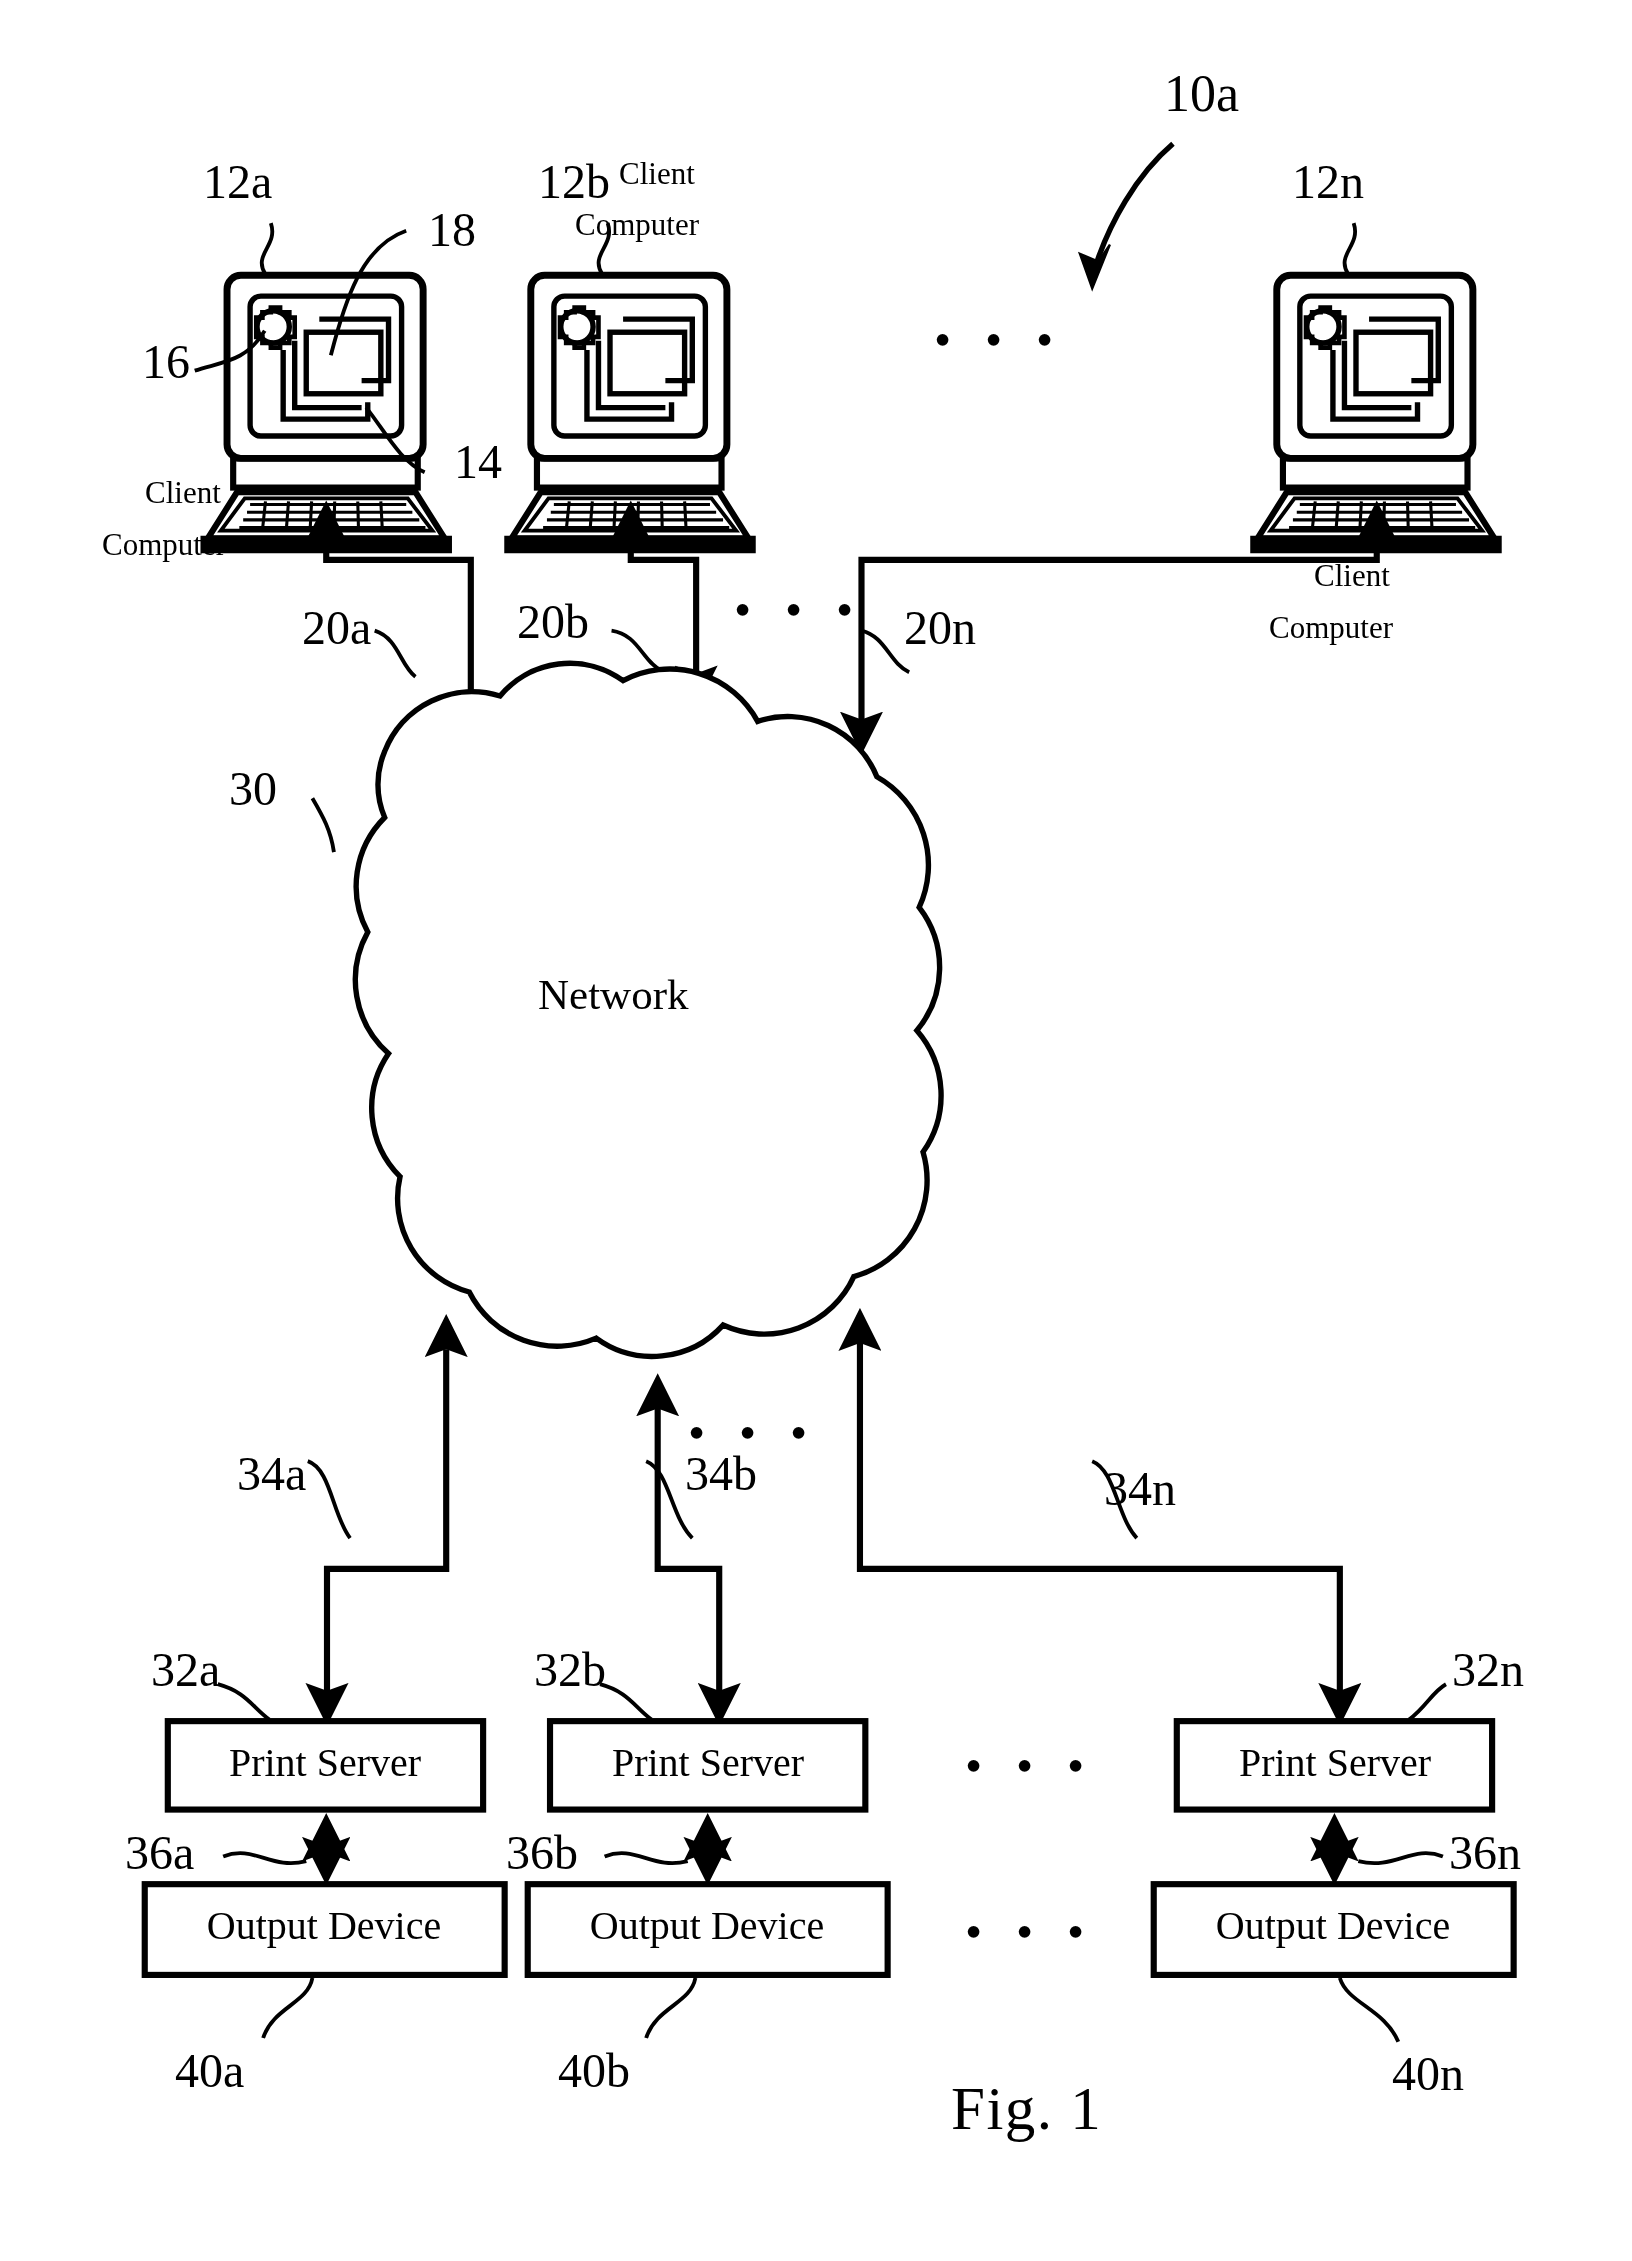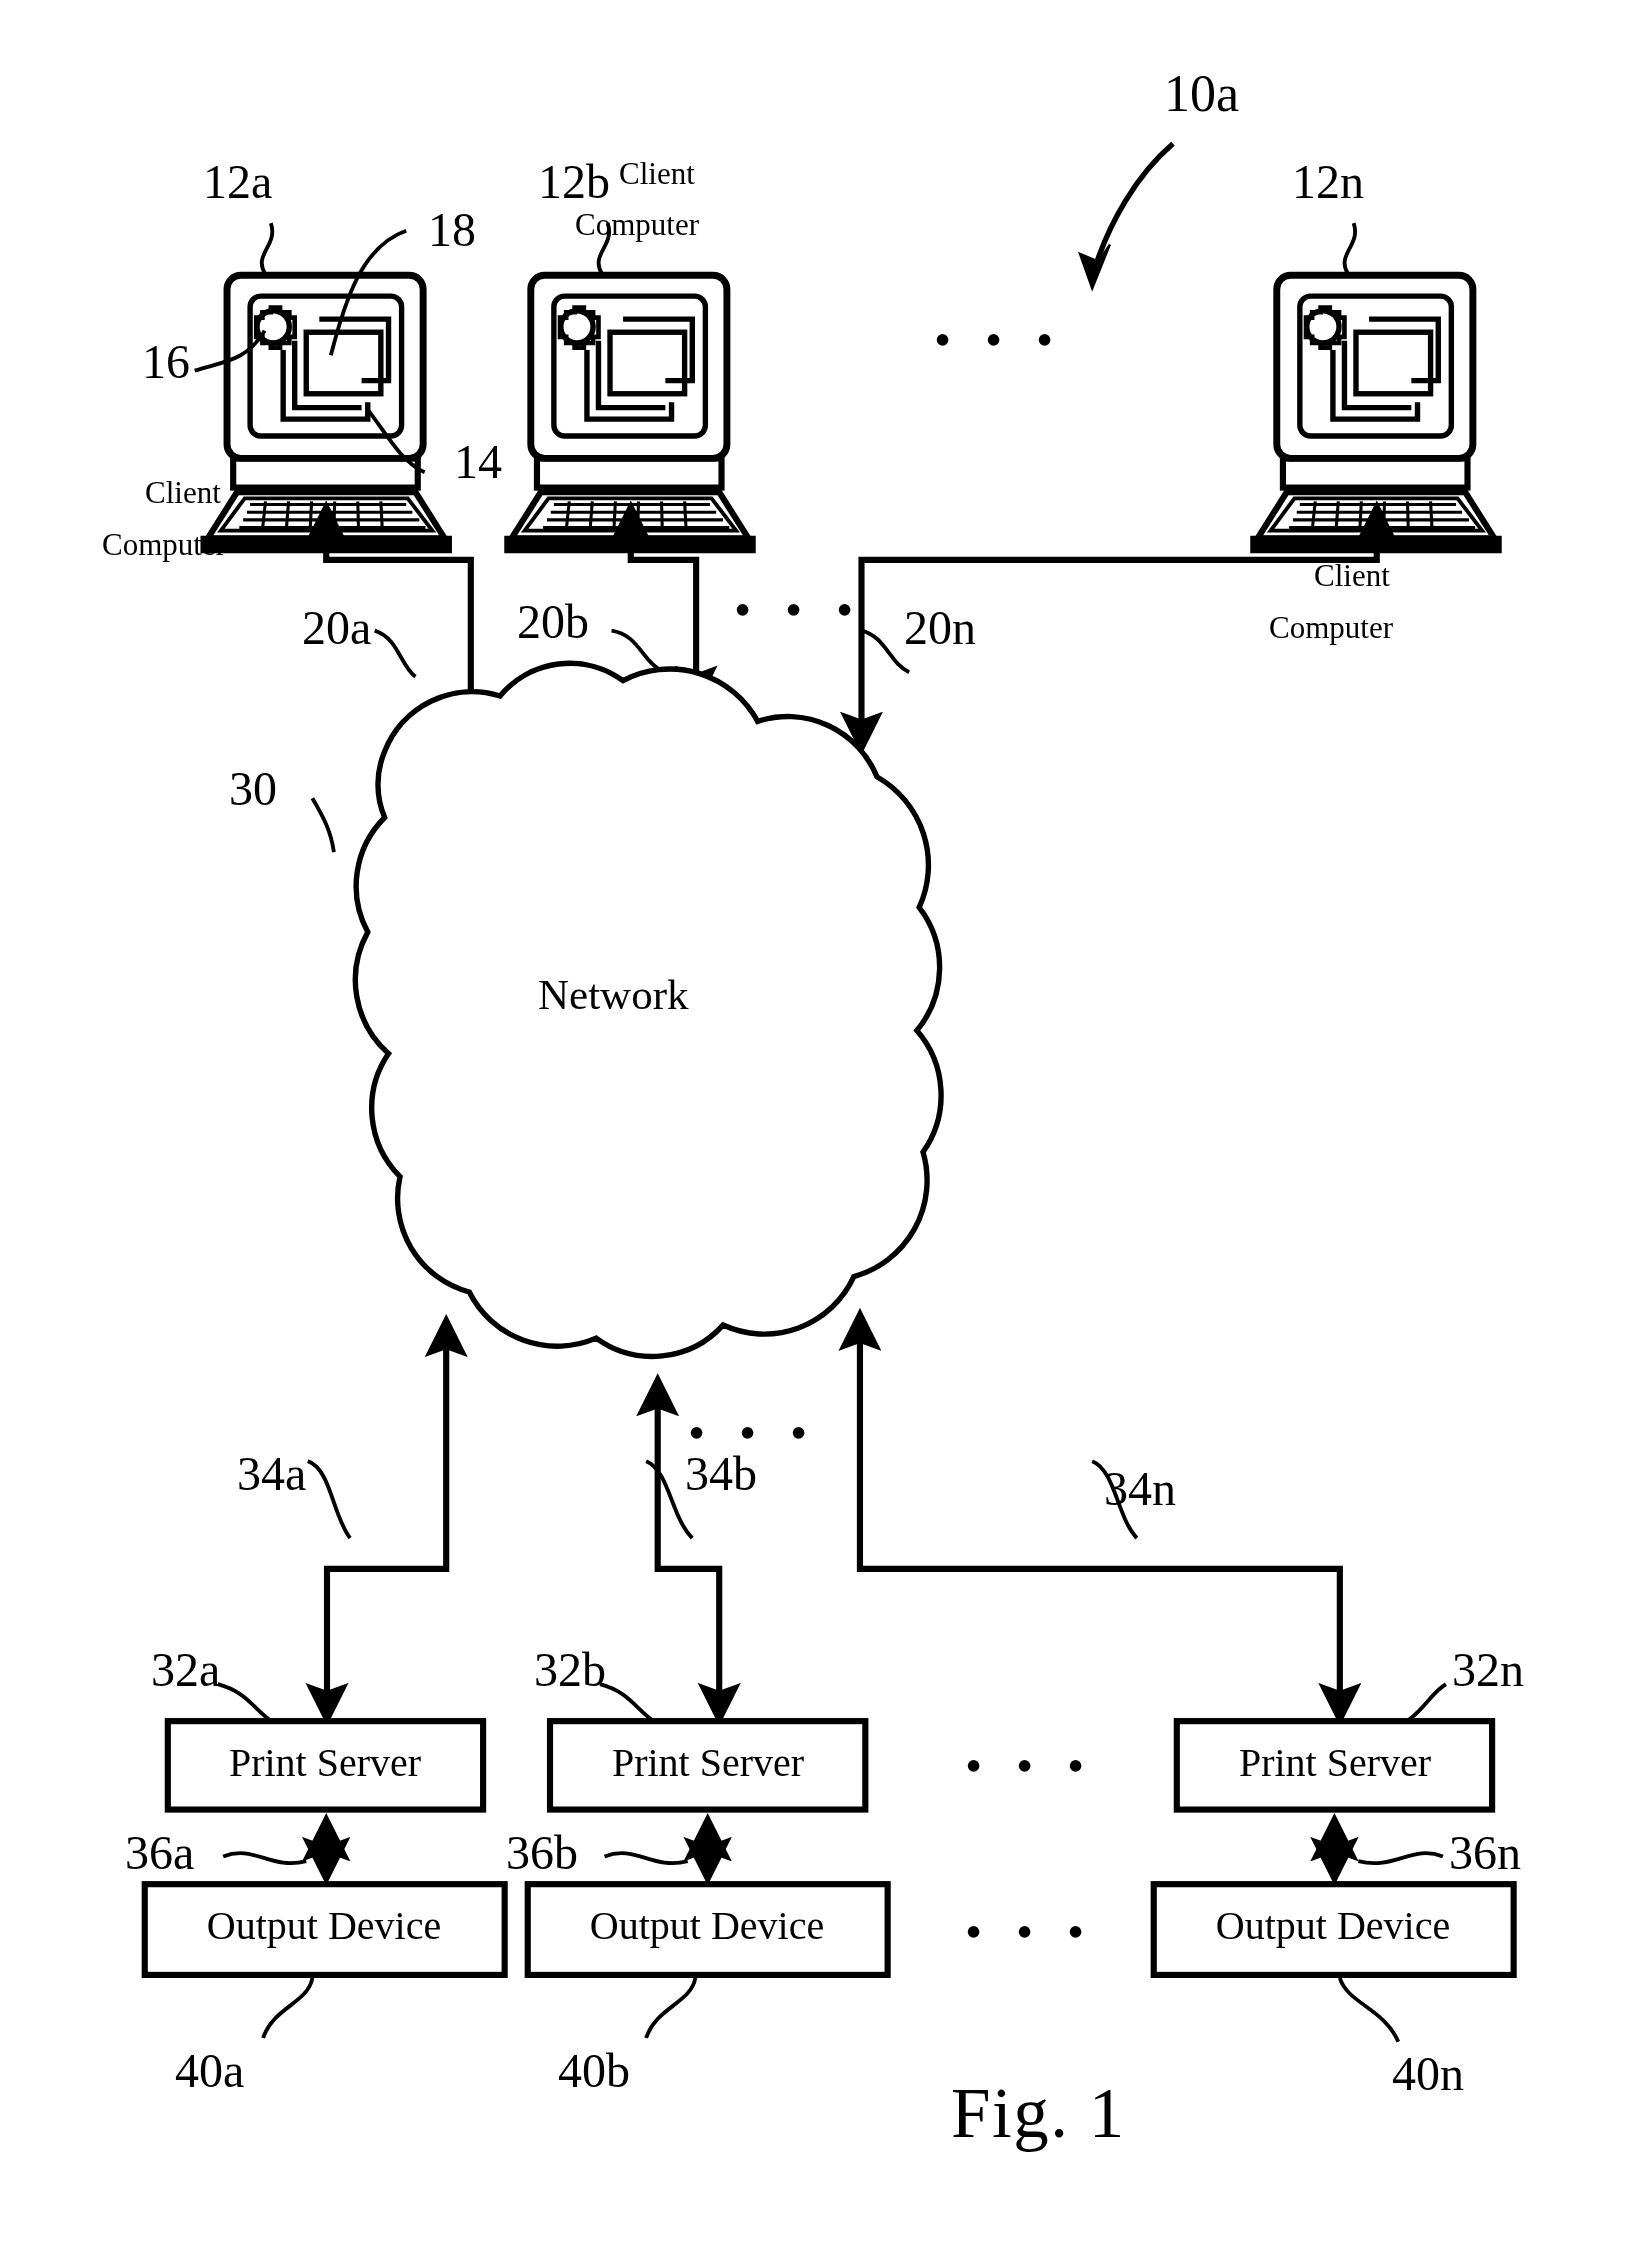--- a/index.html
+++ b/index.html
@@ -42,21 +42,21 @@
   .node-label {
     font-size: 31px;
   }
   .cloud-label {
     font-size: 43px;
   }
   .box-label {
     font-size: 40px;
   }
   .fig-caption {
-    font-size: 71px;
+    font-size: 61px;
     letter-spacing: 1.5px;
   }
   .dots {
     font-size: 49px;
     letter-spacing: 10.8px;
     font-family: "Liberation Serif", "DejaVu Serif", serif;
   }
 </style>
 </head>
 <body>

